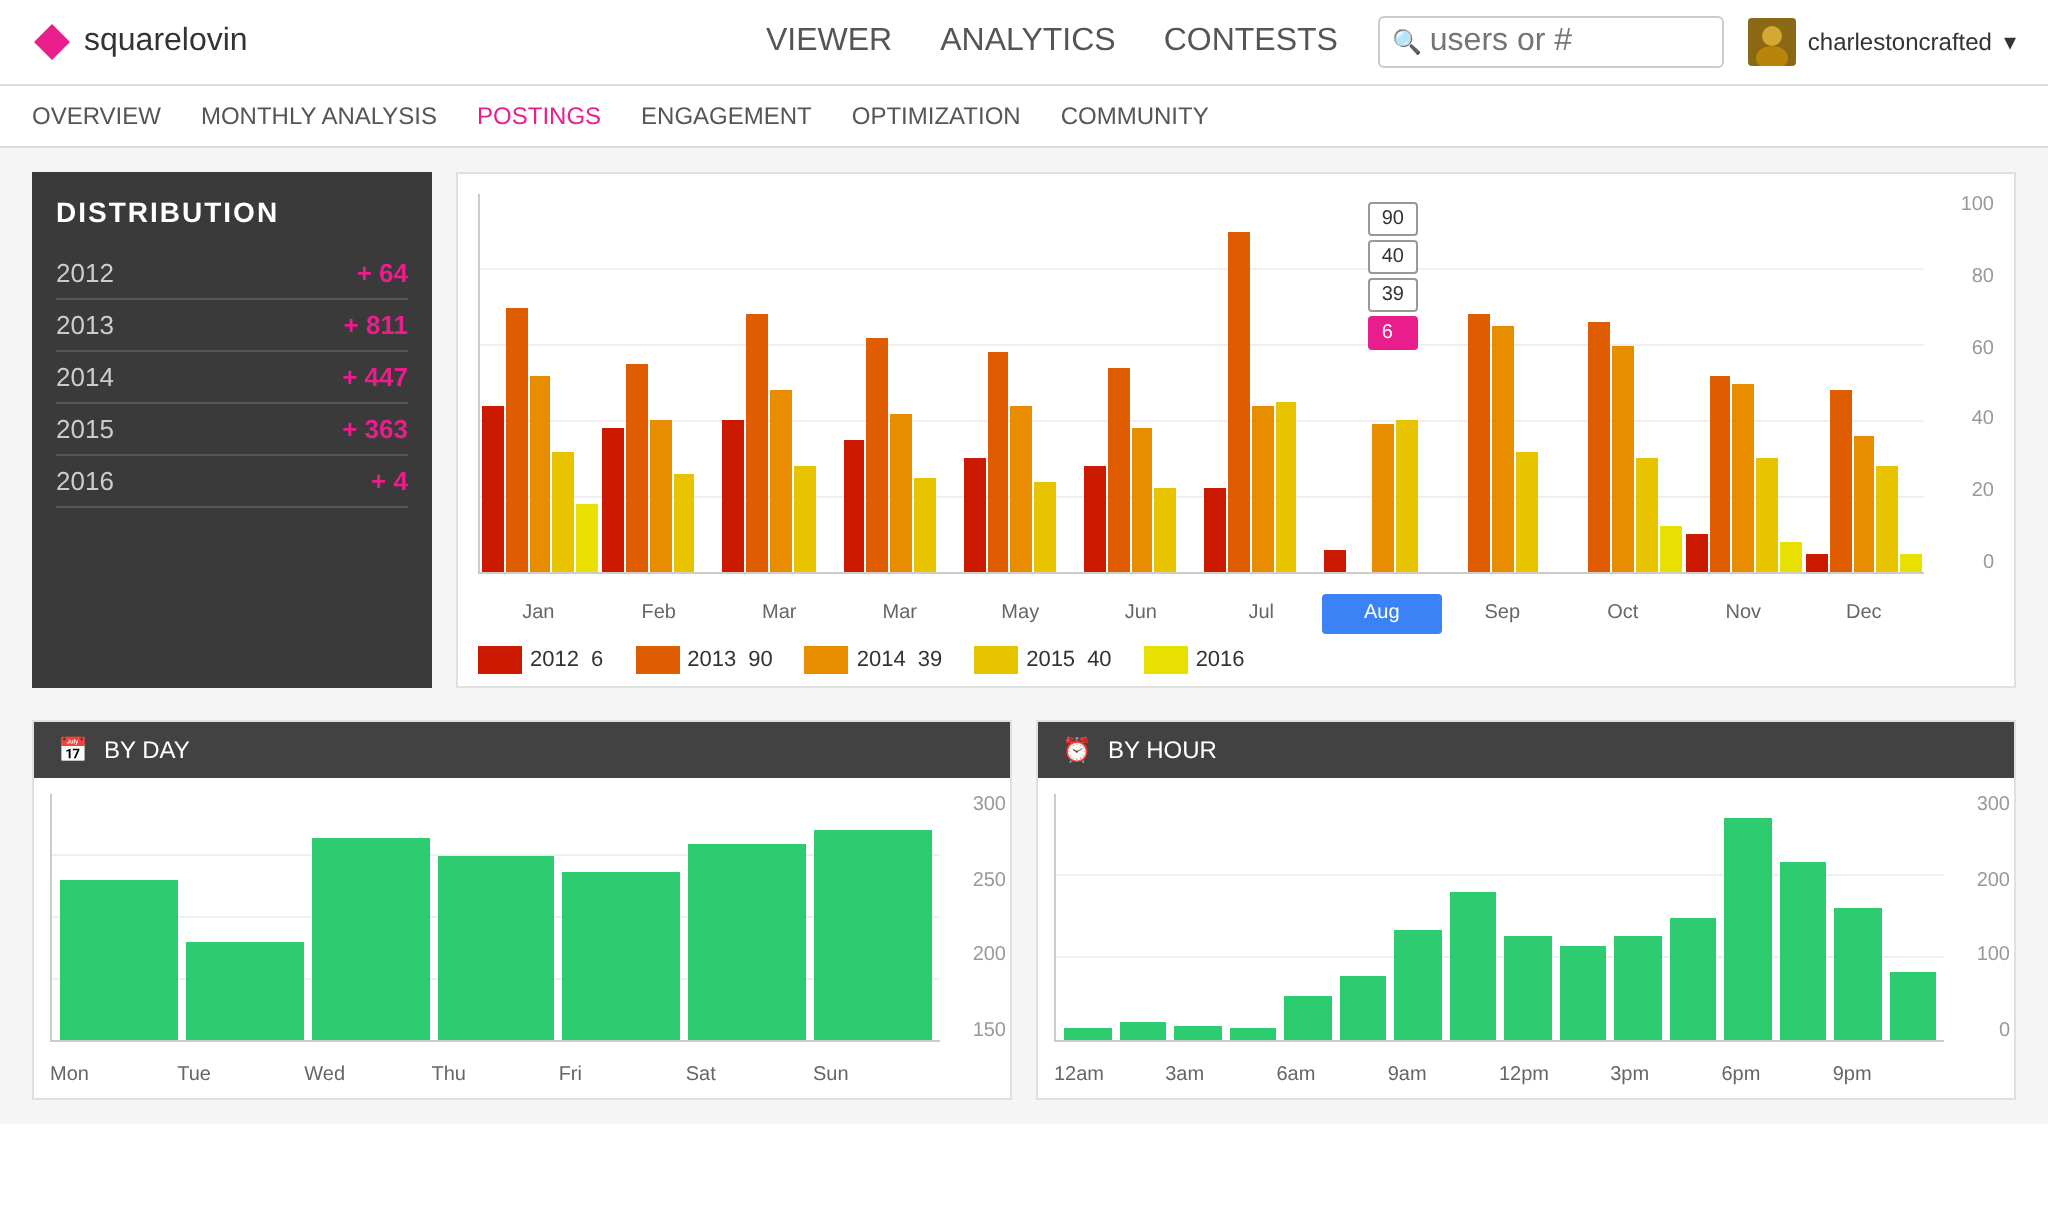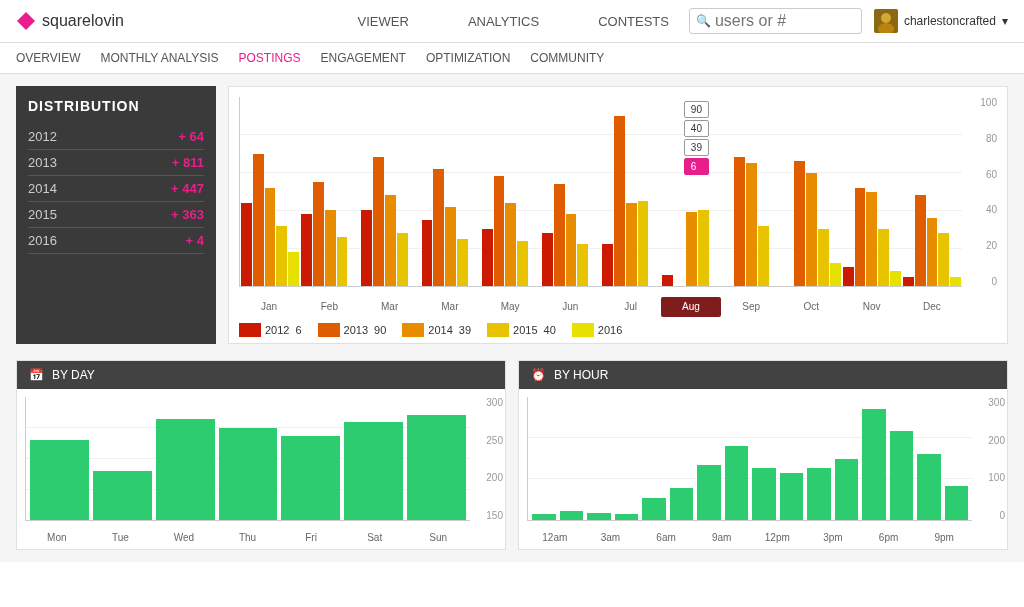--- a/index.html
+++ b/index.html
@@ -27,25 +27,24 @@
       font-size: 16px;
       color: #333;
       font-weight: 400;
     }
     .nav-links {
       display: flex;
       gap: 24px;
       margin-right: 20px;
     }
     .nav-link {
-      font-size: 13px;
+      font-size: 16px;
       color: #555;
       text-decoration: none;
       cursor: pointer;
-      margin-left: 35px;
     }
     .search-bar {
       display: flex;
       align-items: center;
       border: 1px solid #ccc;
       border-radius: 3px;
       padding: 3px 6px;
       margin-right: 12px;
     }
     .search-bar input {
@@ -202,21 +201,21 @@
       height: 20px;
     }
     .x-label {
       flex: 1;
       text-align: center;
       font-size: 10px;
       color: #666;
       line-height: 20px;
     }
     .x-label.active {
-      background: #7f1d1d;
+      background: #3b82f6;
       color: #fff;
       border-radius: 2px;
     }
     .tooltip-box {
       background: #fff;
       border: 1px solid #999;
       padding: 2px 6px;
       font-size: 10px;
       border-radius: 2px;
     }
@@ -330,21 +329,21 @@
       position: absolute;
       bottom: 0;
       left: 8px;
       right: 35px;
       height: 24px;
       display: flex;
       align-items: center;
     }
     .density-x-label {
       flex: 1;
-      text-align: center;
+      text-align: left;
       font-size: 10px;
       color: #666;
     }
 
     .grid-lines-density {
       position: absolute;
       left: 8px;
       right: 35px;
       top: 8px;
       bottom: 28px;

